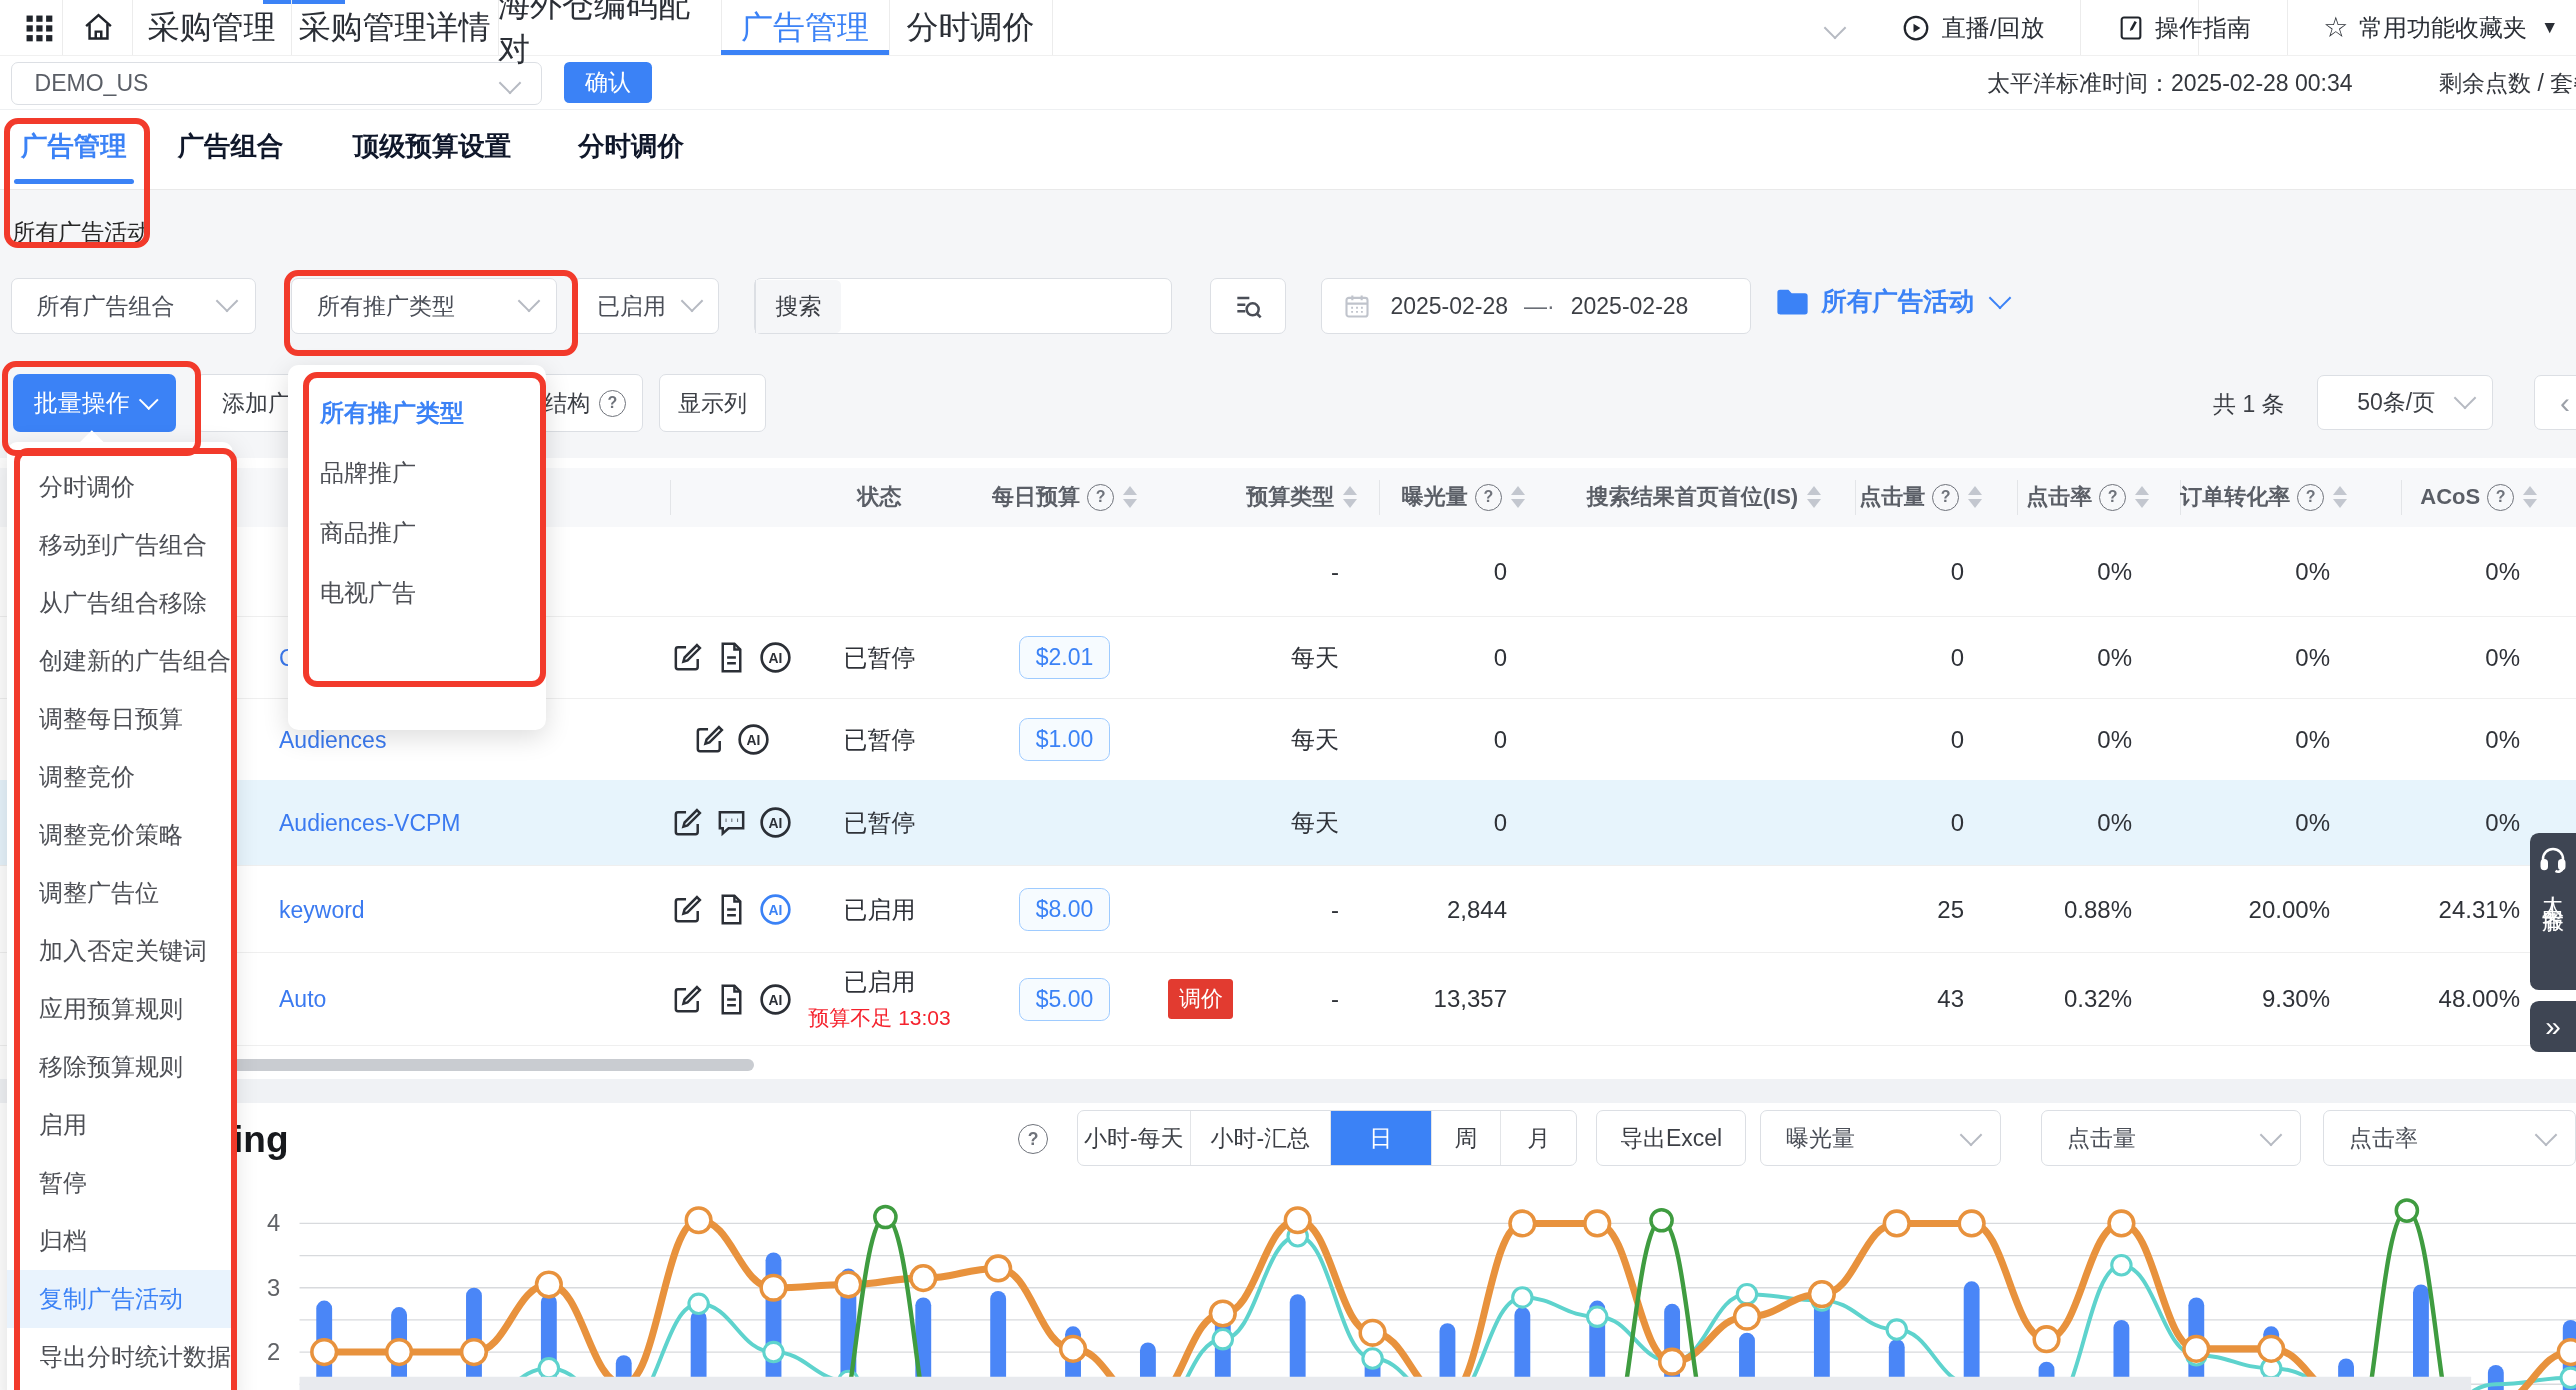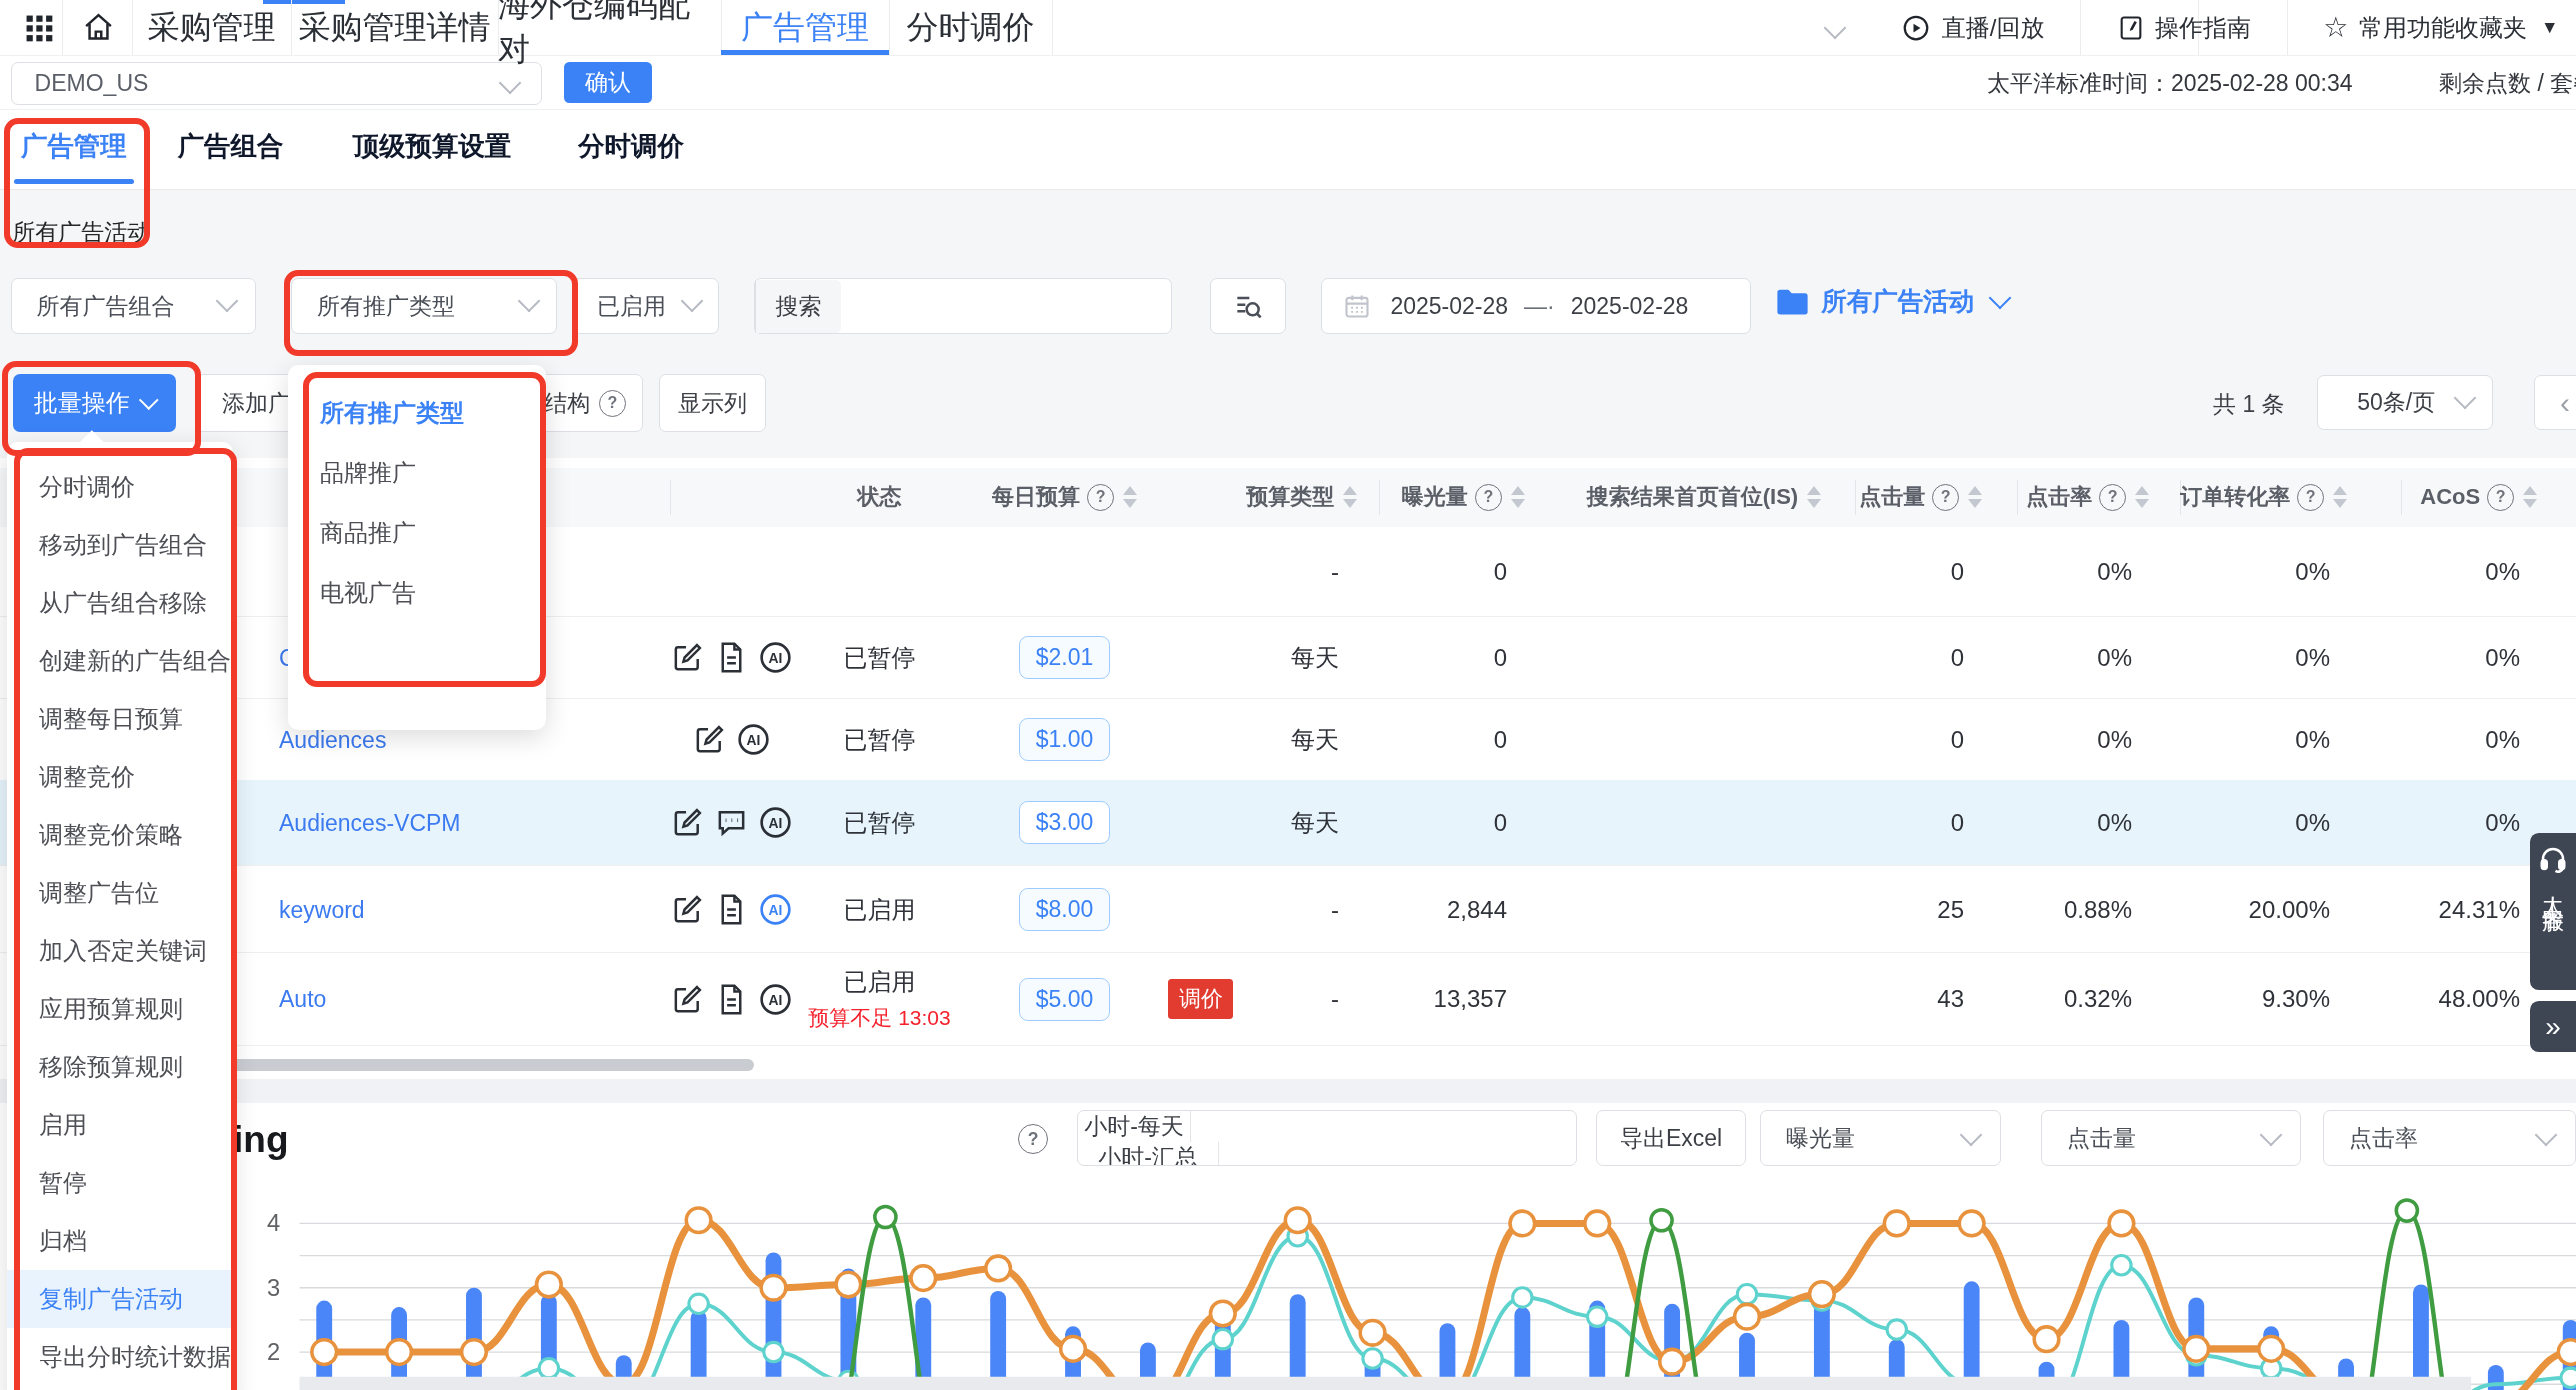--- a/index.html
+++ b/index.html
@@ -435,23 +435,20 @@
                 <circle cx="12" cy="12" r="9.5" stroke="#2b2f36" stroke-width="1.8"></circle>
                 <text x="12" y="16" text-anchor="middle" font-size="9.5" font-weight="bold" fill="#2b2f36">AI</text>
               </svg>
             </span>
           </div>
           <div class="tcell" style="left: 793px; width: 173px; justify-content: center;">
             <div style="display: flex; flex-direction: column; align-items: center; gap: 5.3px;">
               <span>已暂停</span>
             </div>
           </div>
-          <div class="tcell" style="left: 966px; width: 197px; justify-content: center;">
-            <span class="chip" style="background: rgb(255, 255, 255);">$3.00</span>
-          </div>
           <div class="tcell" style="left: 1163px; width: 216px; justify-content: flex-end; padding-right: 40px;">
             <span>每天</span>
           </div>
           <div class="tcell" style="left: 1379px; width: 172px; justify-content: flex-end; padding-right: 44px;">
             <span>0</span>
           </div>
           <div class="tcell" style="left: 1551px; width: 305px; justify-content: flex-end; padding-right: 53px;">
             <span></span>
           </div>
           <div class="tcell" style="left: 1855px; width: 162px; justify-content: flex-end; padding-right: 53px;">
@@ -578,21 +575,21 @@
       </div>
     <div class="abs" style="left:225px;top:601px;width:529px;height:12.3px;background:#c9ccd1;border-radius:6.2px;"></div>
   </div>
 
   <div class="abs" style="left:0;top:1079px;width:2576px;height:24px;background:#f0f2f5;"></div>
 
   <div id="chartcard" class="abs">
     <span class="abs" style="left:233px;top:16px;font-size:37px;font-weight:800;color:#17191d;">ing</span>
     <span class="help" style="position:absolute;left:1011px;top:21px;width:28px;height:28px;font-size:17.6px;">?</span>
   </div>
-  <div class="seg" style="left:1077px;width:500px;flex-direction:column;" id="rangeseg">
+  <div class="seg" style="left:1077px;width:500px;" id="rangeseg">
       <div class="segbtn" style="width: 113px;">小时-每天</div>
       <div class="segbtn" style="width: 141px;">小时-汇总</div>
       <div class="segbtn active" style="width: 101px;">日</div>
       <div class="segbtn" style="width: 70px;">周</div>
       <div class="segbtn" style="width: 75px;">月</div>
     </div>
   <div class="tbtn" style="left:1596px;top:1110px;width:150px;height:56px;">
     <span>导出Excel</span>
   </div>
   <div id="metricselects">

